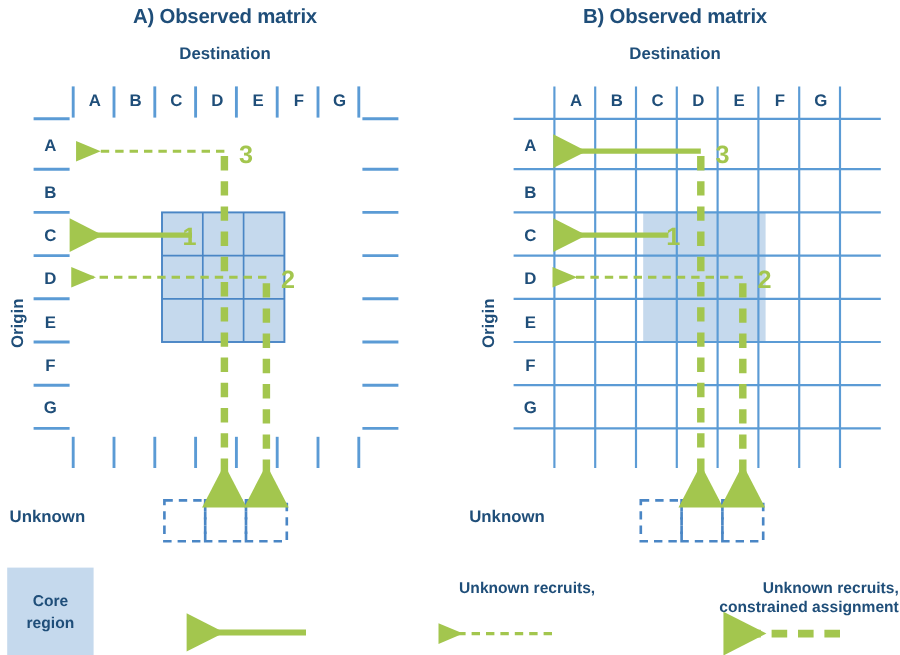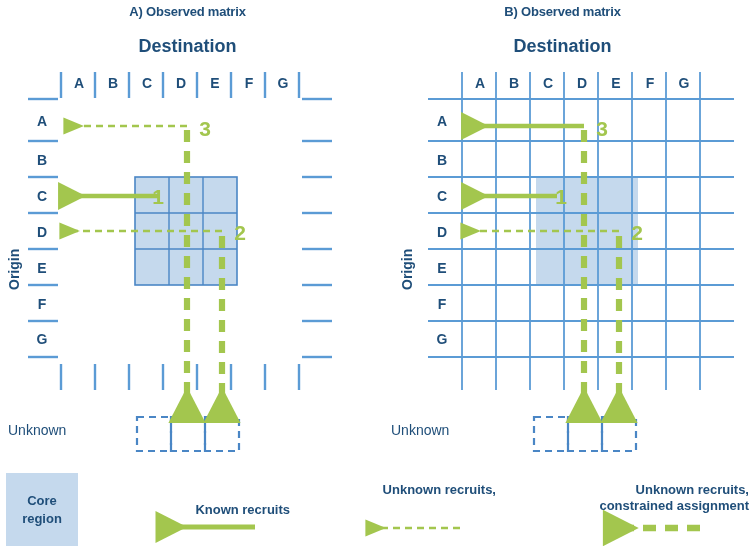--- a/index.html
+++ b/index.html
@@ -11,38 +11,38 @@
     position:relative;
   }
   .fig{position:absolute;left:0;top:0;width:750px;height:546px;}
   .panel{position:absolute;top:0;width:375px;height:546px;}
   .panel-a{left:0;}
   .panel-b{left:375px;}
 
   .ptitle{
     position:absolute;top:4px;left:0;width:375px;
     text-align:center;
-    font-size:13px;font-weight:bold;color:#1f4e79;
+    font-size:17px;font-weight:bold;color:#1f4e79;
     letter-spacing:-0.2px;
   }
   .dest-label{
     position:absolute;top:36px;left:0;width:375px;
     text-align:center;
-    font-size:18px;font-weight:bold;color:#1f4e79;
+    font-size:14px;font-weight:bold;color:#1f4e79;
   }
   .origin-label{
     position:absolute;
     font-size:14px;font-weight:bold;color:#1f4e79;
     transform:rotate(-90deg);
     transform-origin:left top;
     white-space:nowrap;
   }
   .unknown-label{
     position:absolute;
-    font-size:14px;font-weight:normal;color:#1f4e79;
+    font-size:14px;font-weight:bold;color:#1f4e79;
     white-space:nowrap;
   }
   .colhead{
     position:absolute;
     font-size:14px;font-weight:bold;color:#1f4e79;
     text-align:center;
     width:26px;
   }
   .rowhead{
     position:absolute;
@@ -275,23 +275,20 @@
   </div>
 
   <div class="legend">
 
     <div class="legend-core-sw"></div>
     <div class="legend-core-text">
       <span>Core</span>
       <span>region</span>
     </div>
 
-    <div class="legend-item" style="left:110px;top:32px;width:180px;">
-      <span class="ltxt">Known recruits</span>
-    </div>
 
     <div class="legend-item" style="left:316px;top:12px;width:180px;">
       <span class="ltxt">Unknown recruits,</span>
     </div>
 
     <div class="legend-item" style="left:543px;top:12px;width:206px;">
       <span class="ltxt">Unknown recruits,</span>
       <span class="ltxt">constrained assignment</span>
     </div>
 

